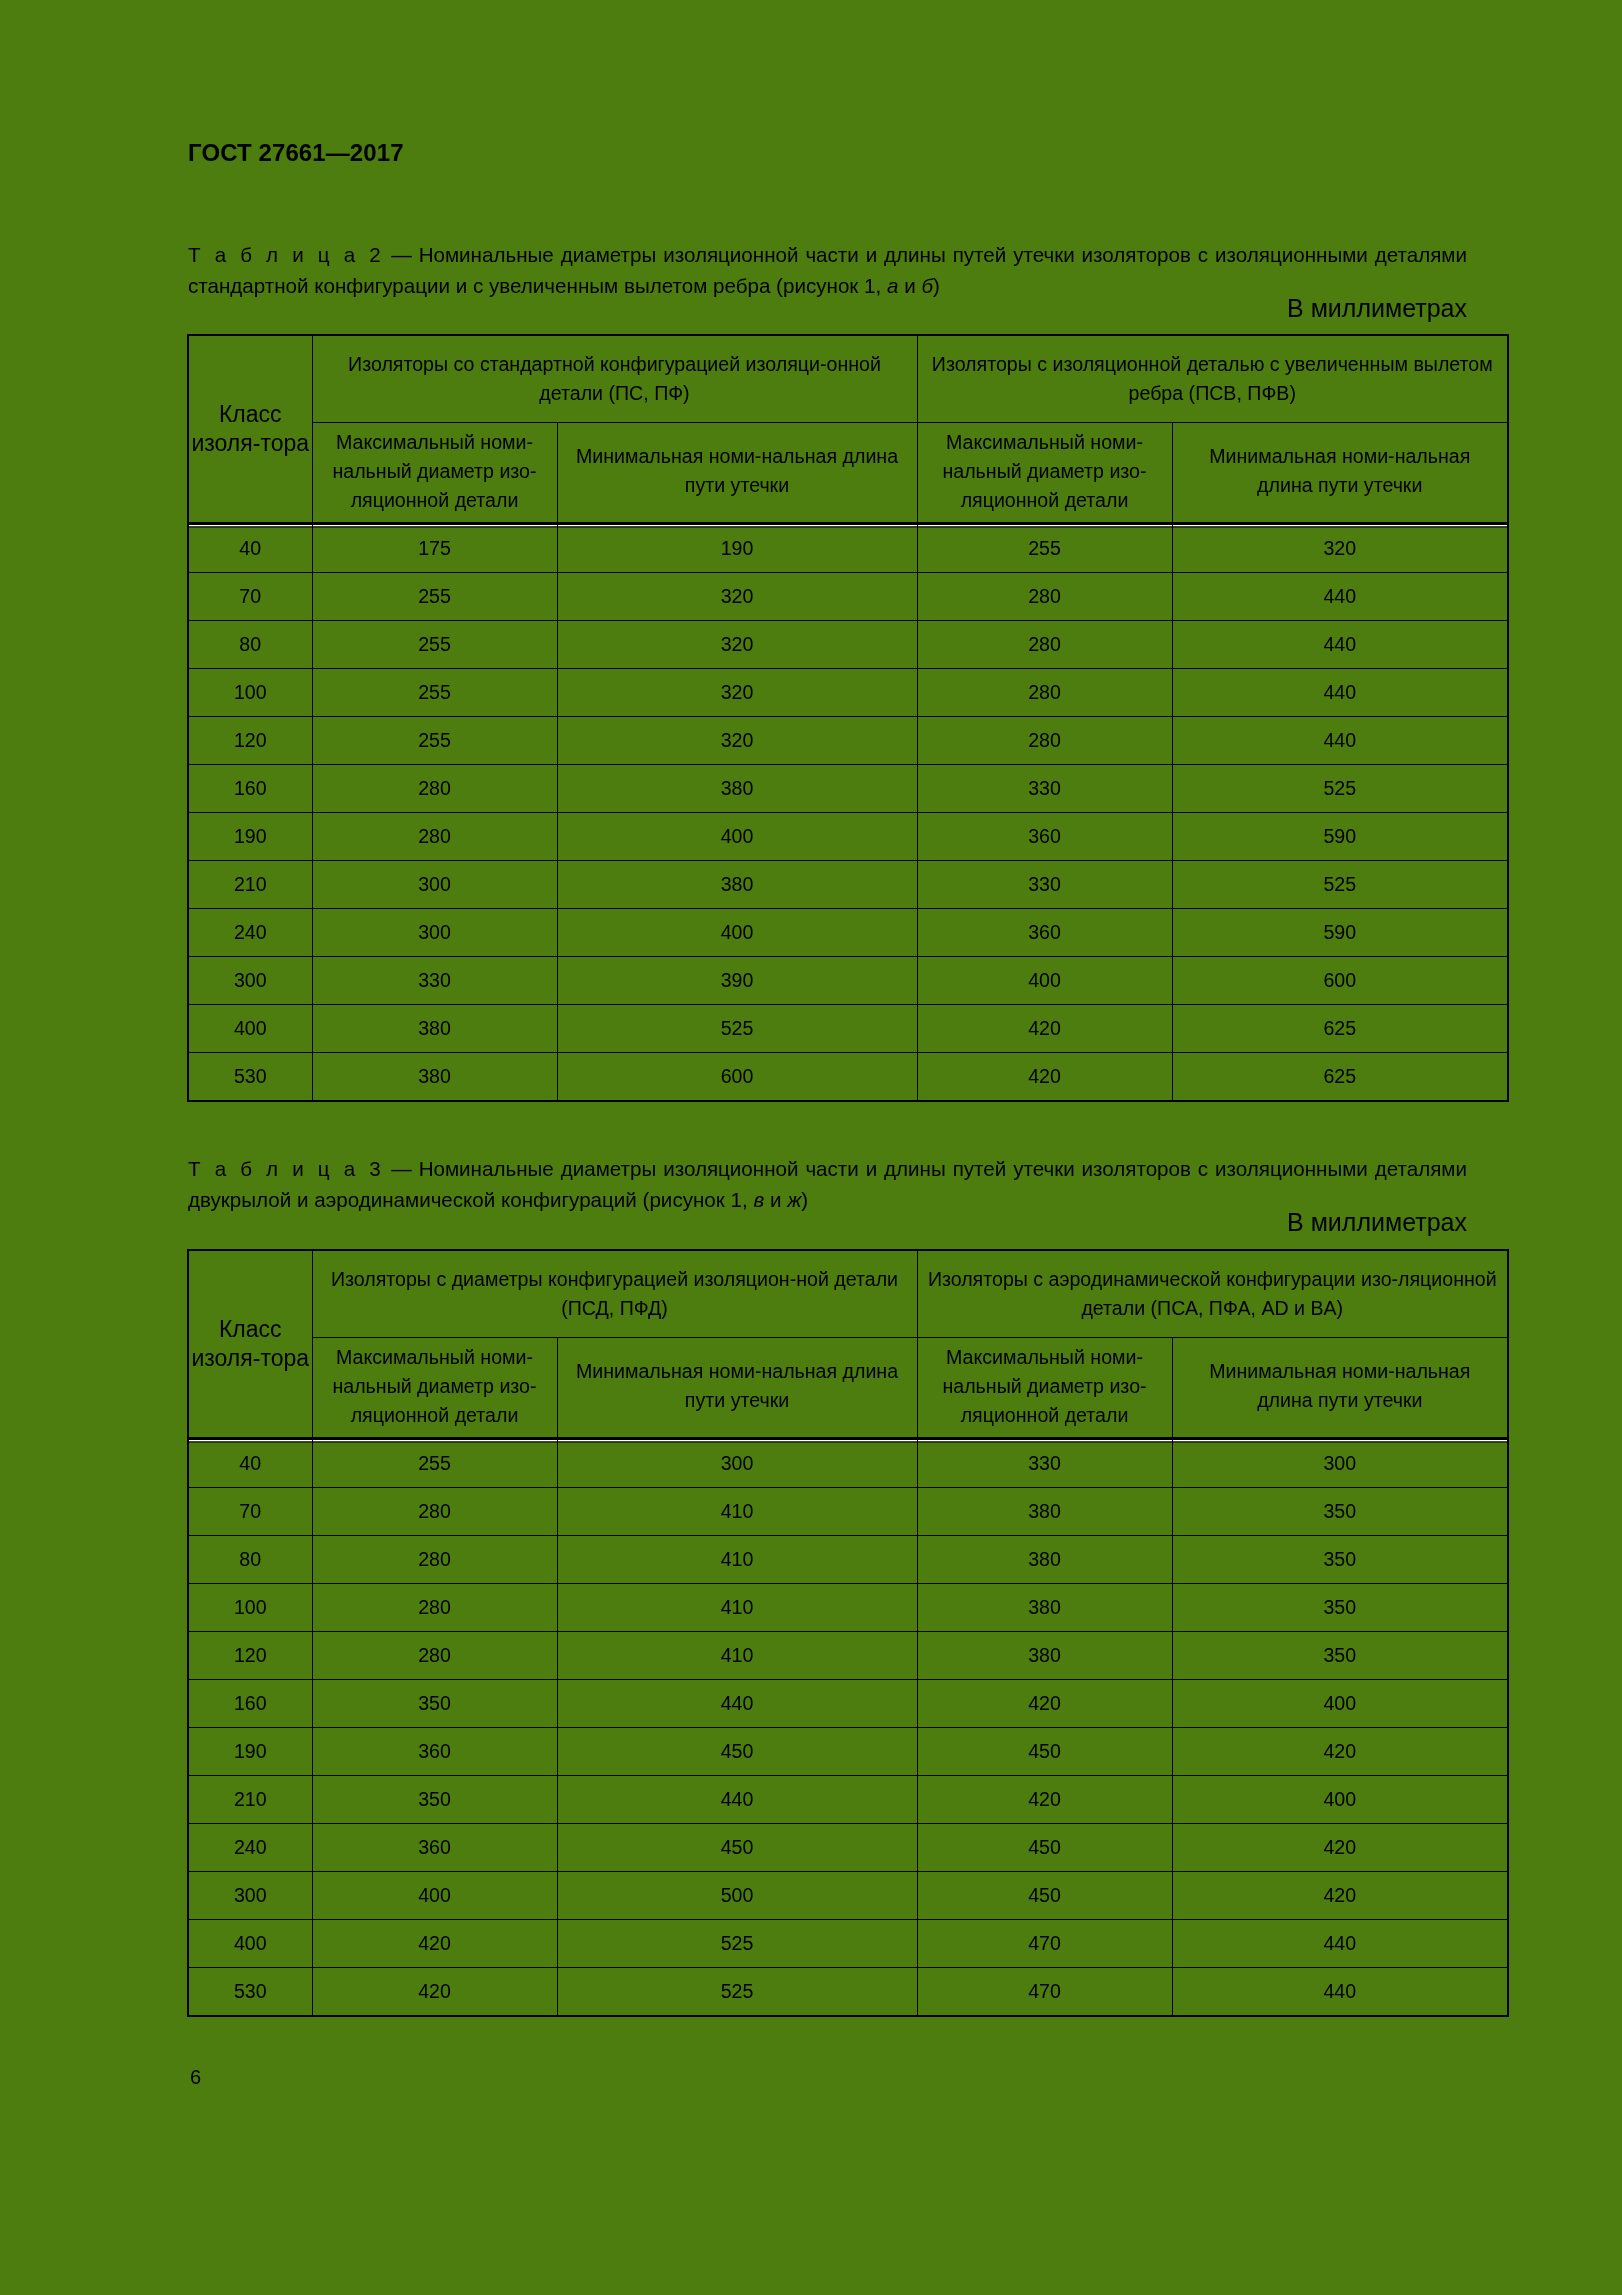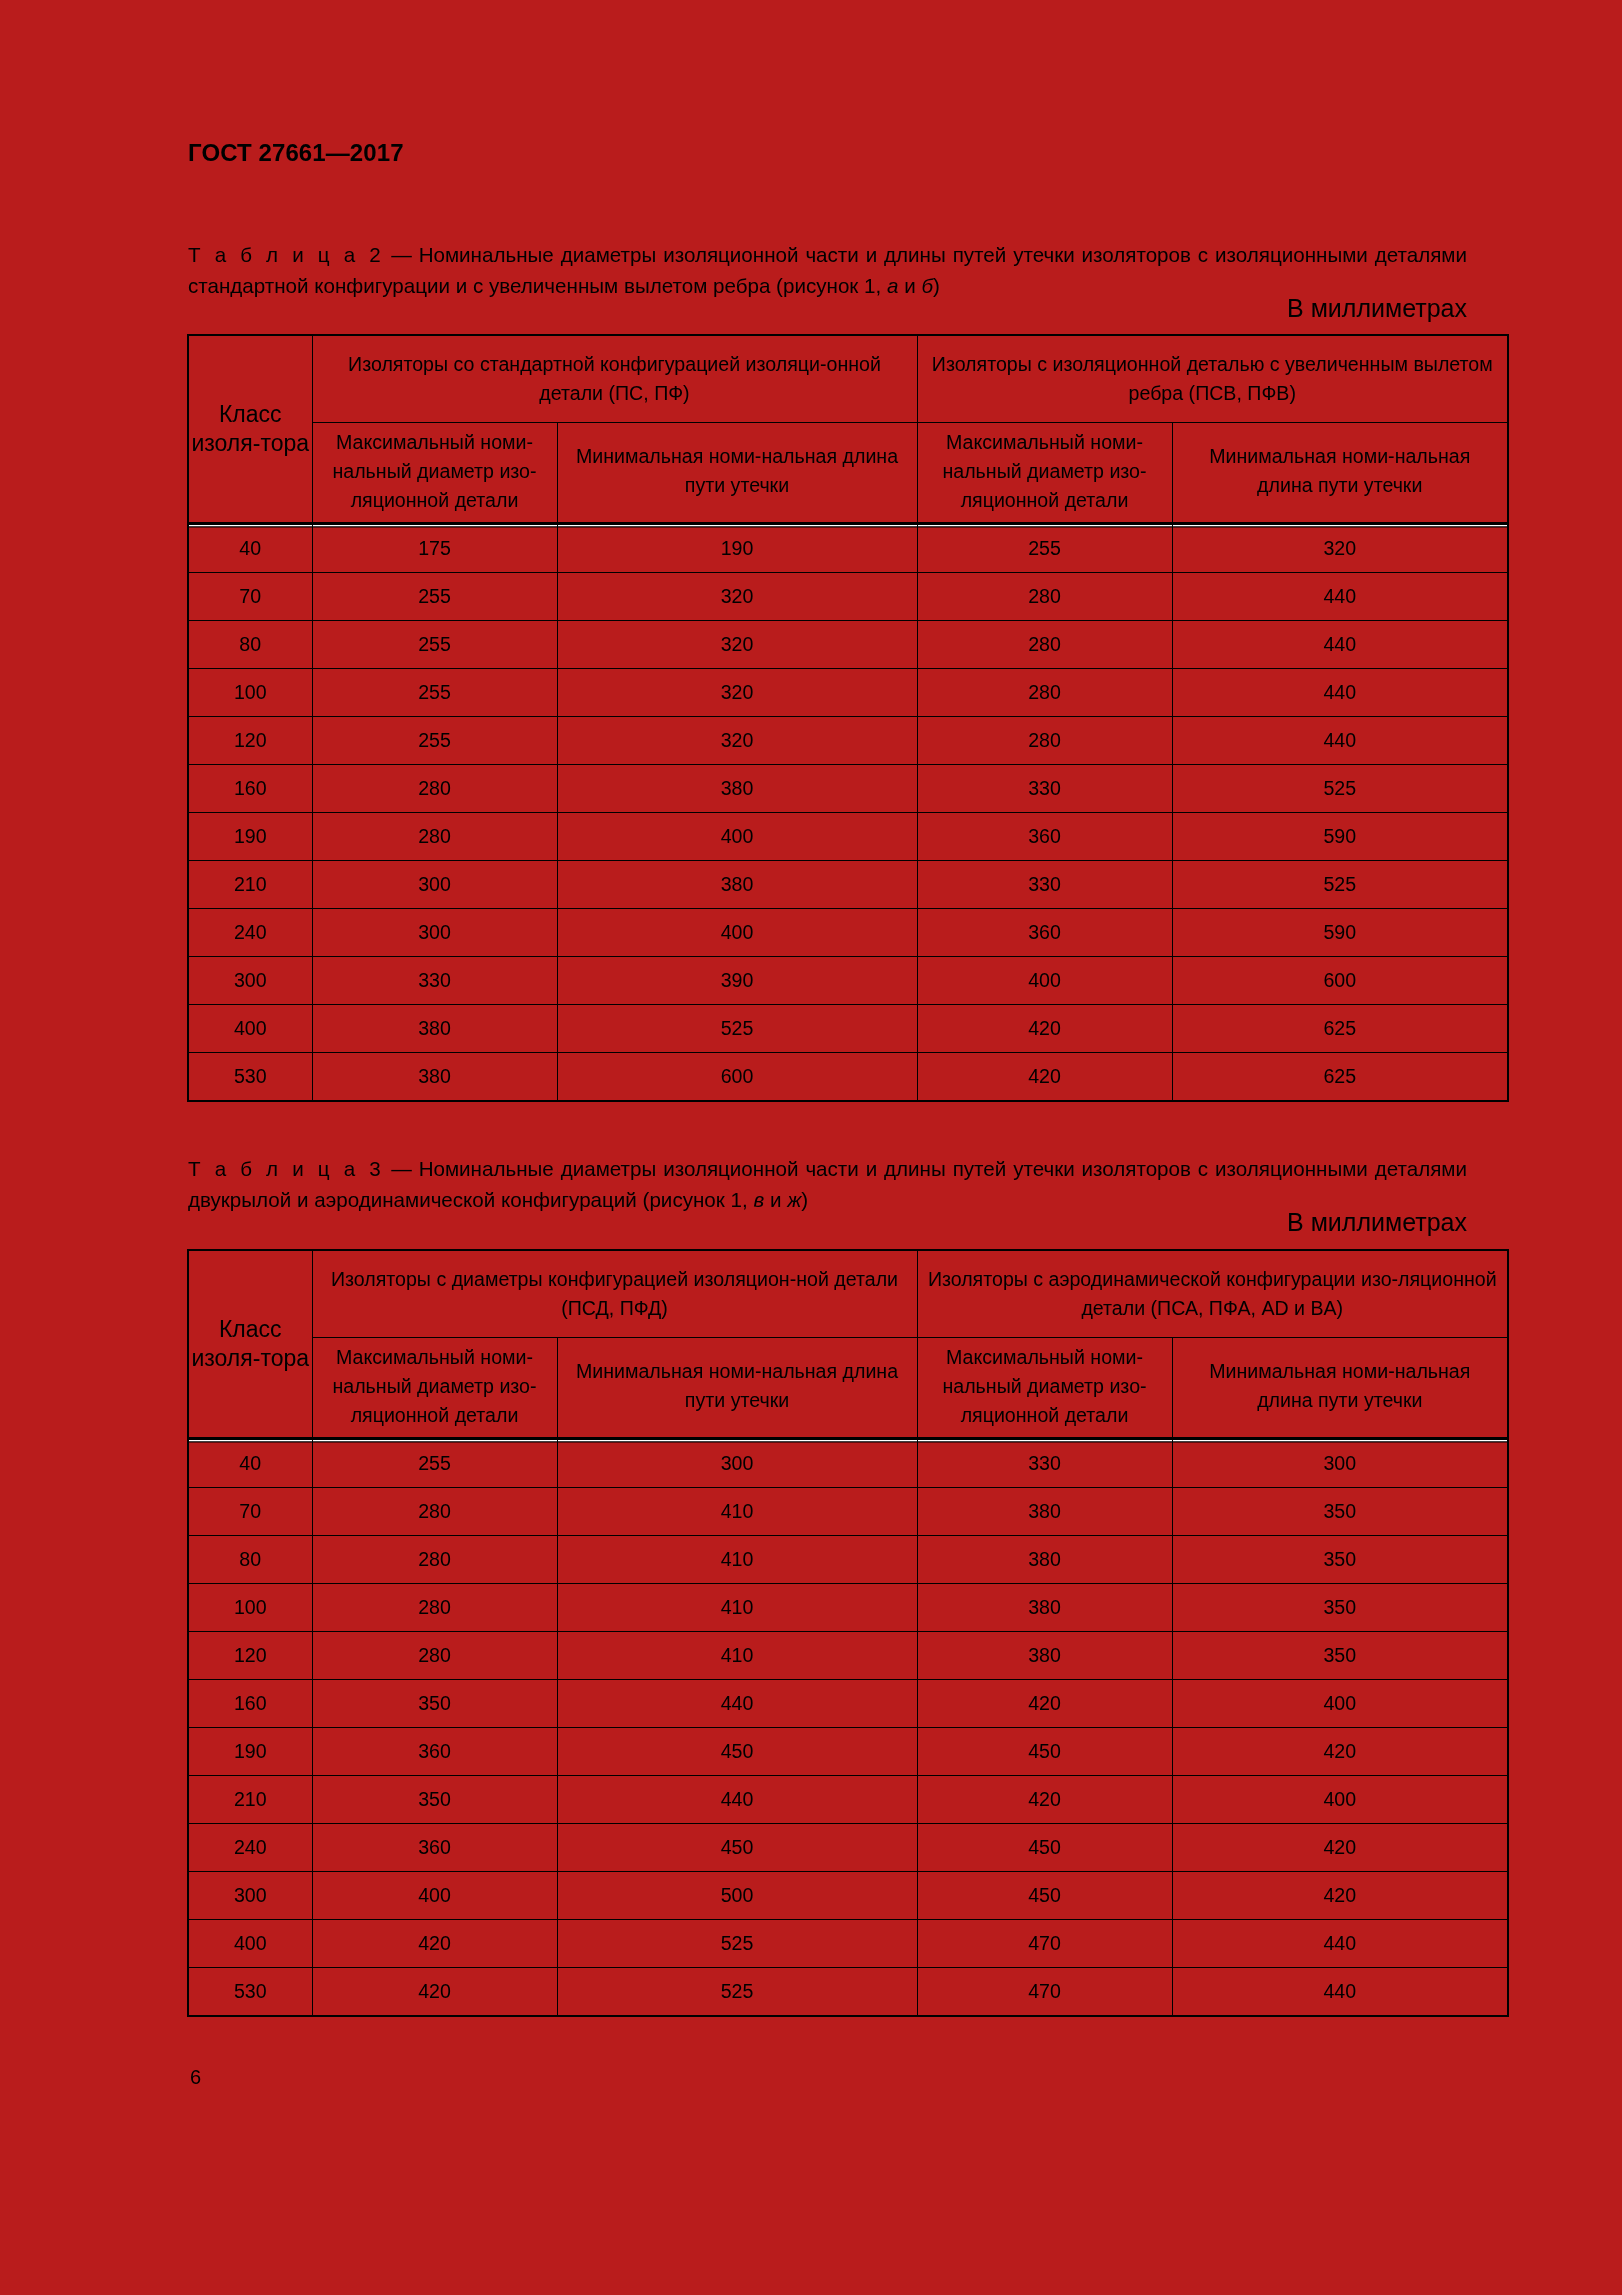--- a/index.html
+++ b/index.html
@@ -5,21 +5,21 @@
 <style>
   html, body {
     margin: 0;
     padding: 0;
     background: #ffffff;
   }
   .page {
     position: relative;
     width: 1623px;
     height: 2295px;
-    background: #b91c1c;
+    background: #4d7c0f;
     font-family: "Liberation Sans", sans-serif;
     color: #000000;
     box-sizing: border-box;
     overflow: hidden;
   }
 
   
   .running-head {
     position: absolute;
     left: 188px;

